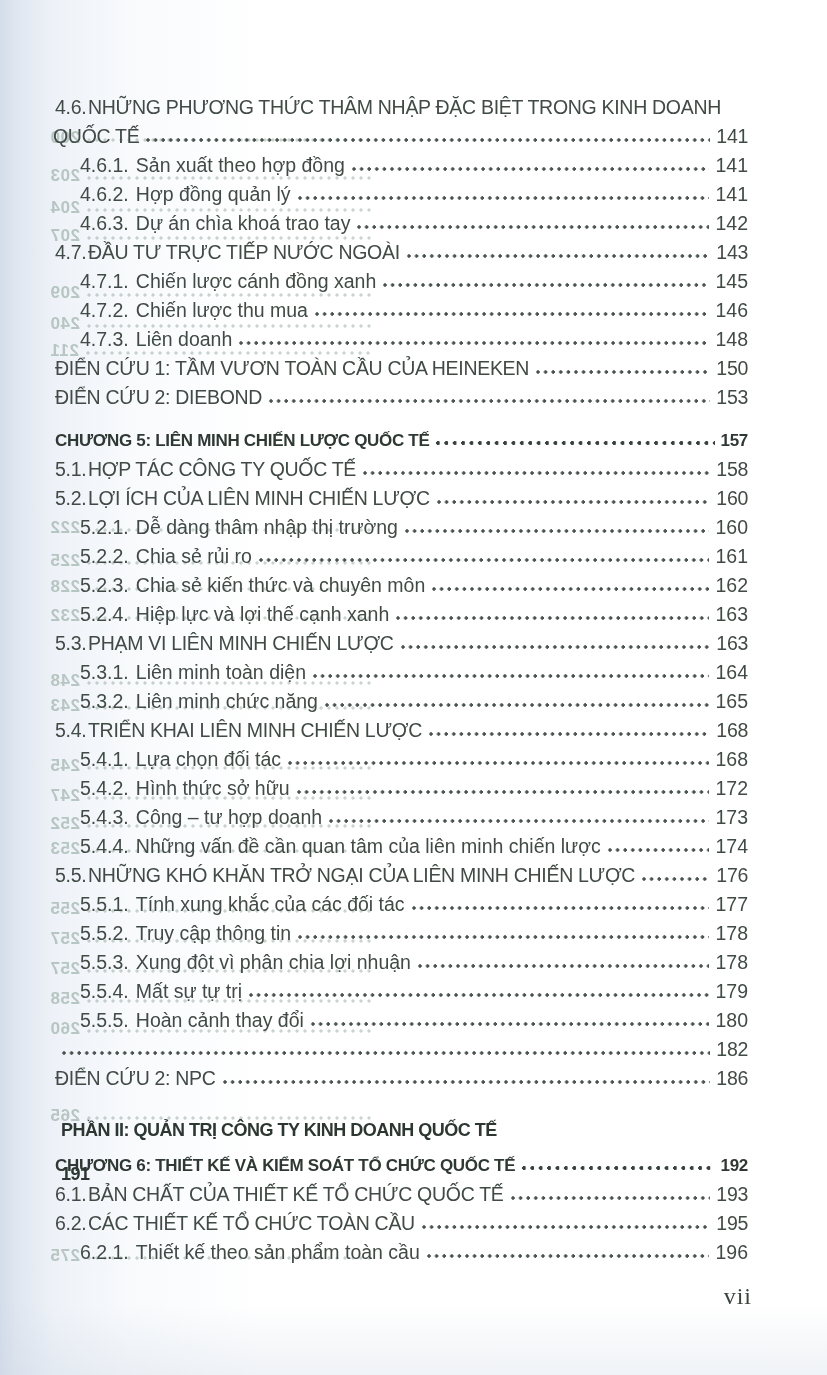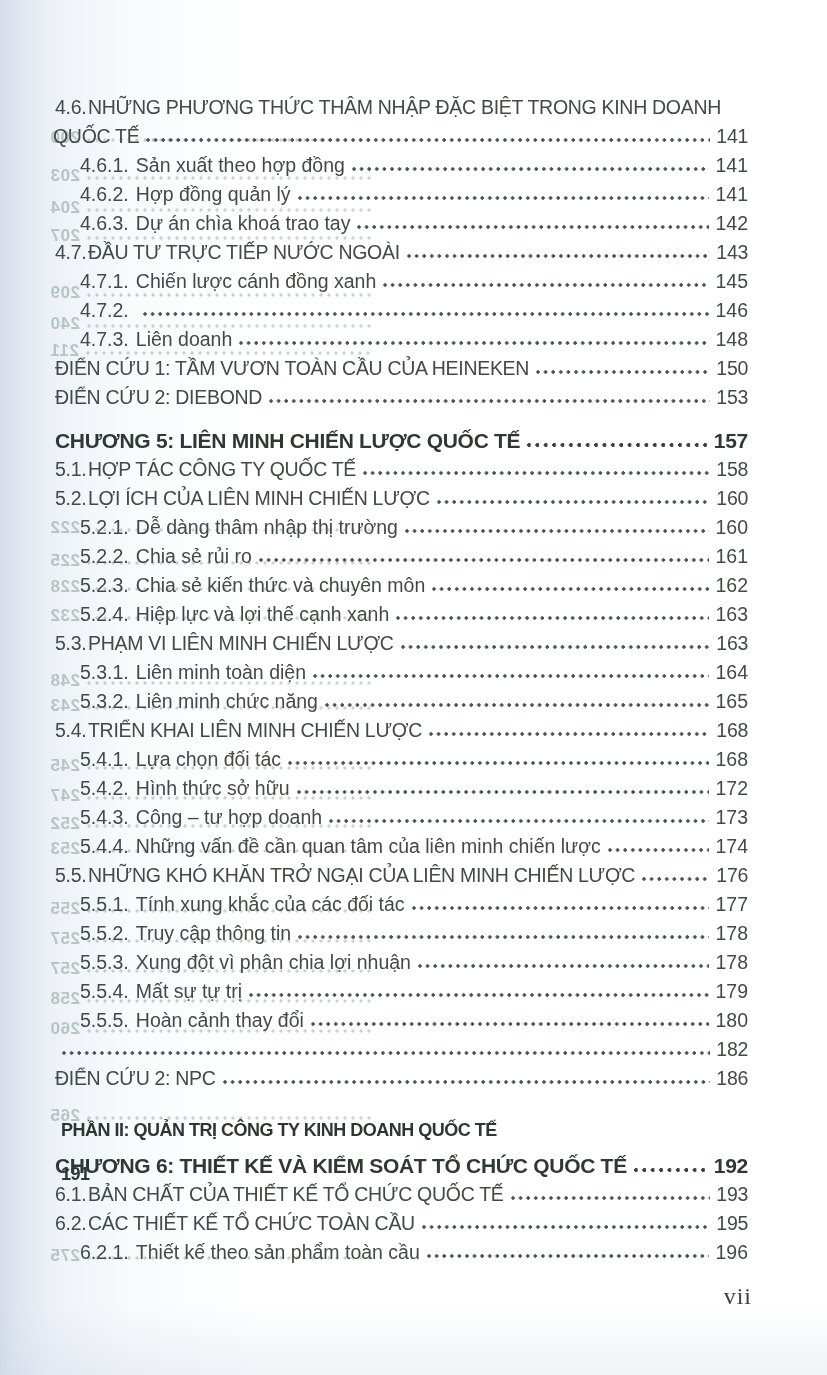--- a/index.html
+++ b/index.html
@@ -47,21 +47,21 @@
   .row.section .num{min-width:33px;}
   .row.sub{padding-left:57px;}
   .row.sub .num{margin-right:7px;}
   .row.continuation{padding-left:30px;}
   .leader{
     flex:1 1 auto;height:14px;margin:0 4px 0 6px;align-self:baseline;
     background:radial-gradient(circle at 3px 11px,#49544e 1.5px,transparent 1.9px);
     background-size:7.6px 14px;background-repeat:repeat-x;
   }
   .row.chapter{
-    font-weight:bold;color:#2f3933;font-size:21px;margin-top:14px;
+    font-weight:bold;color:#2f3933;font-size:17px;margin-top:14px;
   }
   .row.chapter .leader{background:radial-gradient(circle at 3px 11px,#39433d 1.8px,transparent 2.2px);background-size:8.4px 14px;}
   .row.part{
     font-weight:bold;color:#2d3731;font-size:18px;letter-spacing:-0.5px;
     height:42px;line-height:42px;margin-top:16px;margin-bottom:0;flex-direction:column;
   }
   .row.part .leader{height:16px;background:radial-gradient(circle at 3px 12px,#39433d 2.2px,transparent 2.7px);background-size:10px 16px;margin-bottom:2px;}
   .row.part + .row.chapter{margin-top:0;}
   
   .footer{
@@ -207,20 +207,21 @@
         <span class="pg">143</span>
       </div>
       <div class="row sub">
         <span class="num">4.7.1.</span>
         <span class="txt">Chiến lược cánh đồng xanh</span>
         <span class="leader"></span>
         <span class="pg">145</span>
       </div>
       <div class="row sub">
         <span class="num">4.7.2.</span>
+        <span class="txt">Chiến lược thu mua</span>
         <span class="leader"></span>
         <span class="pg">146</span>
       </div>
       <div class="row sub">
         <span class="num">4.7.3.</span>
         <span class="txt">Liên doanh</span>
         <span class="leader"></span>
         <span class="pg">148</span>
       </div>
       <div class="row case">

